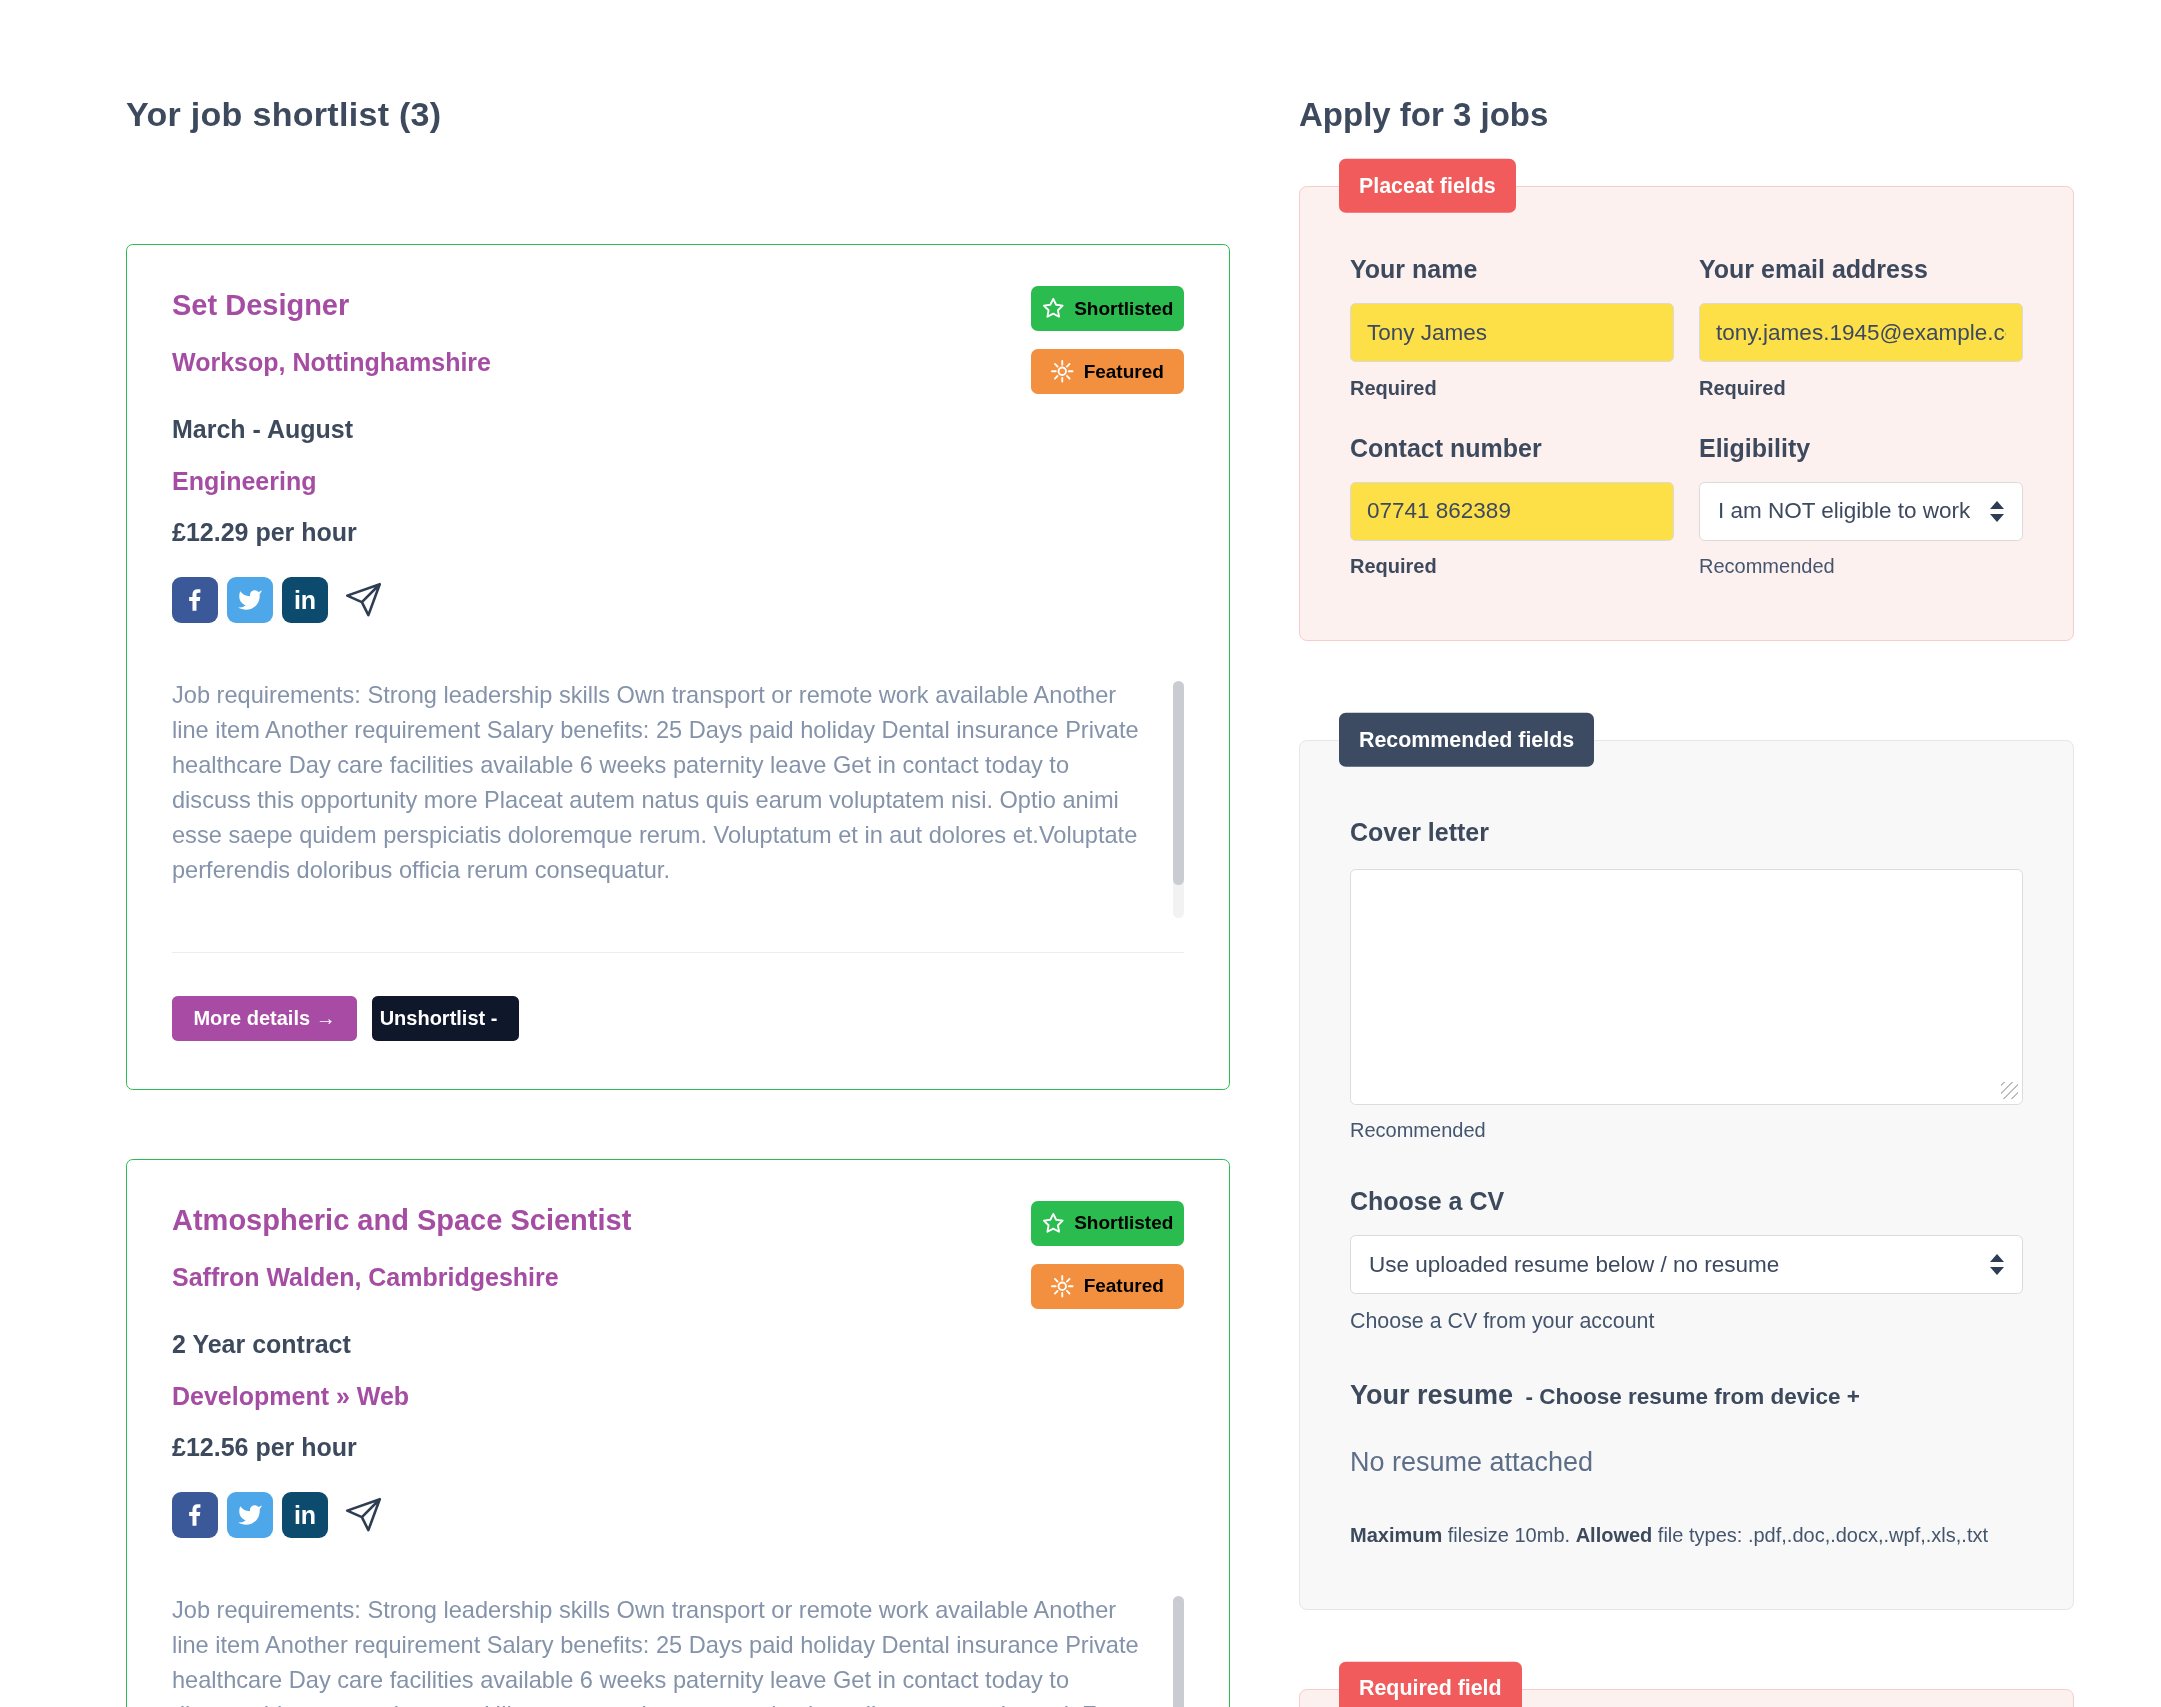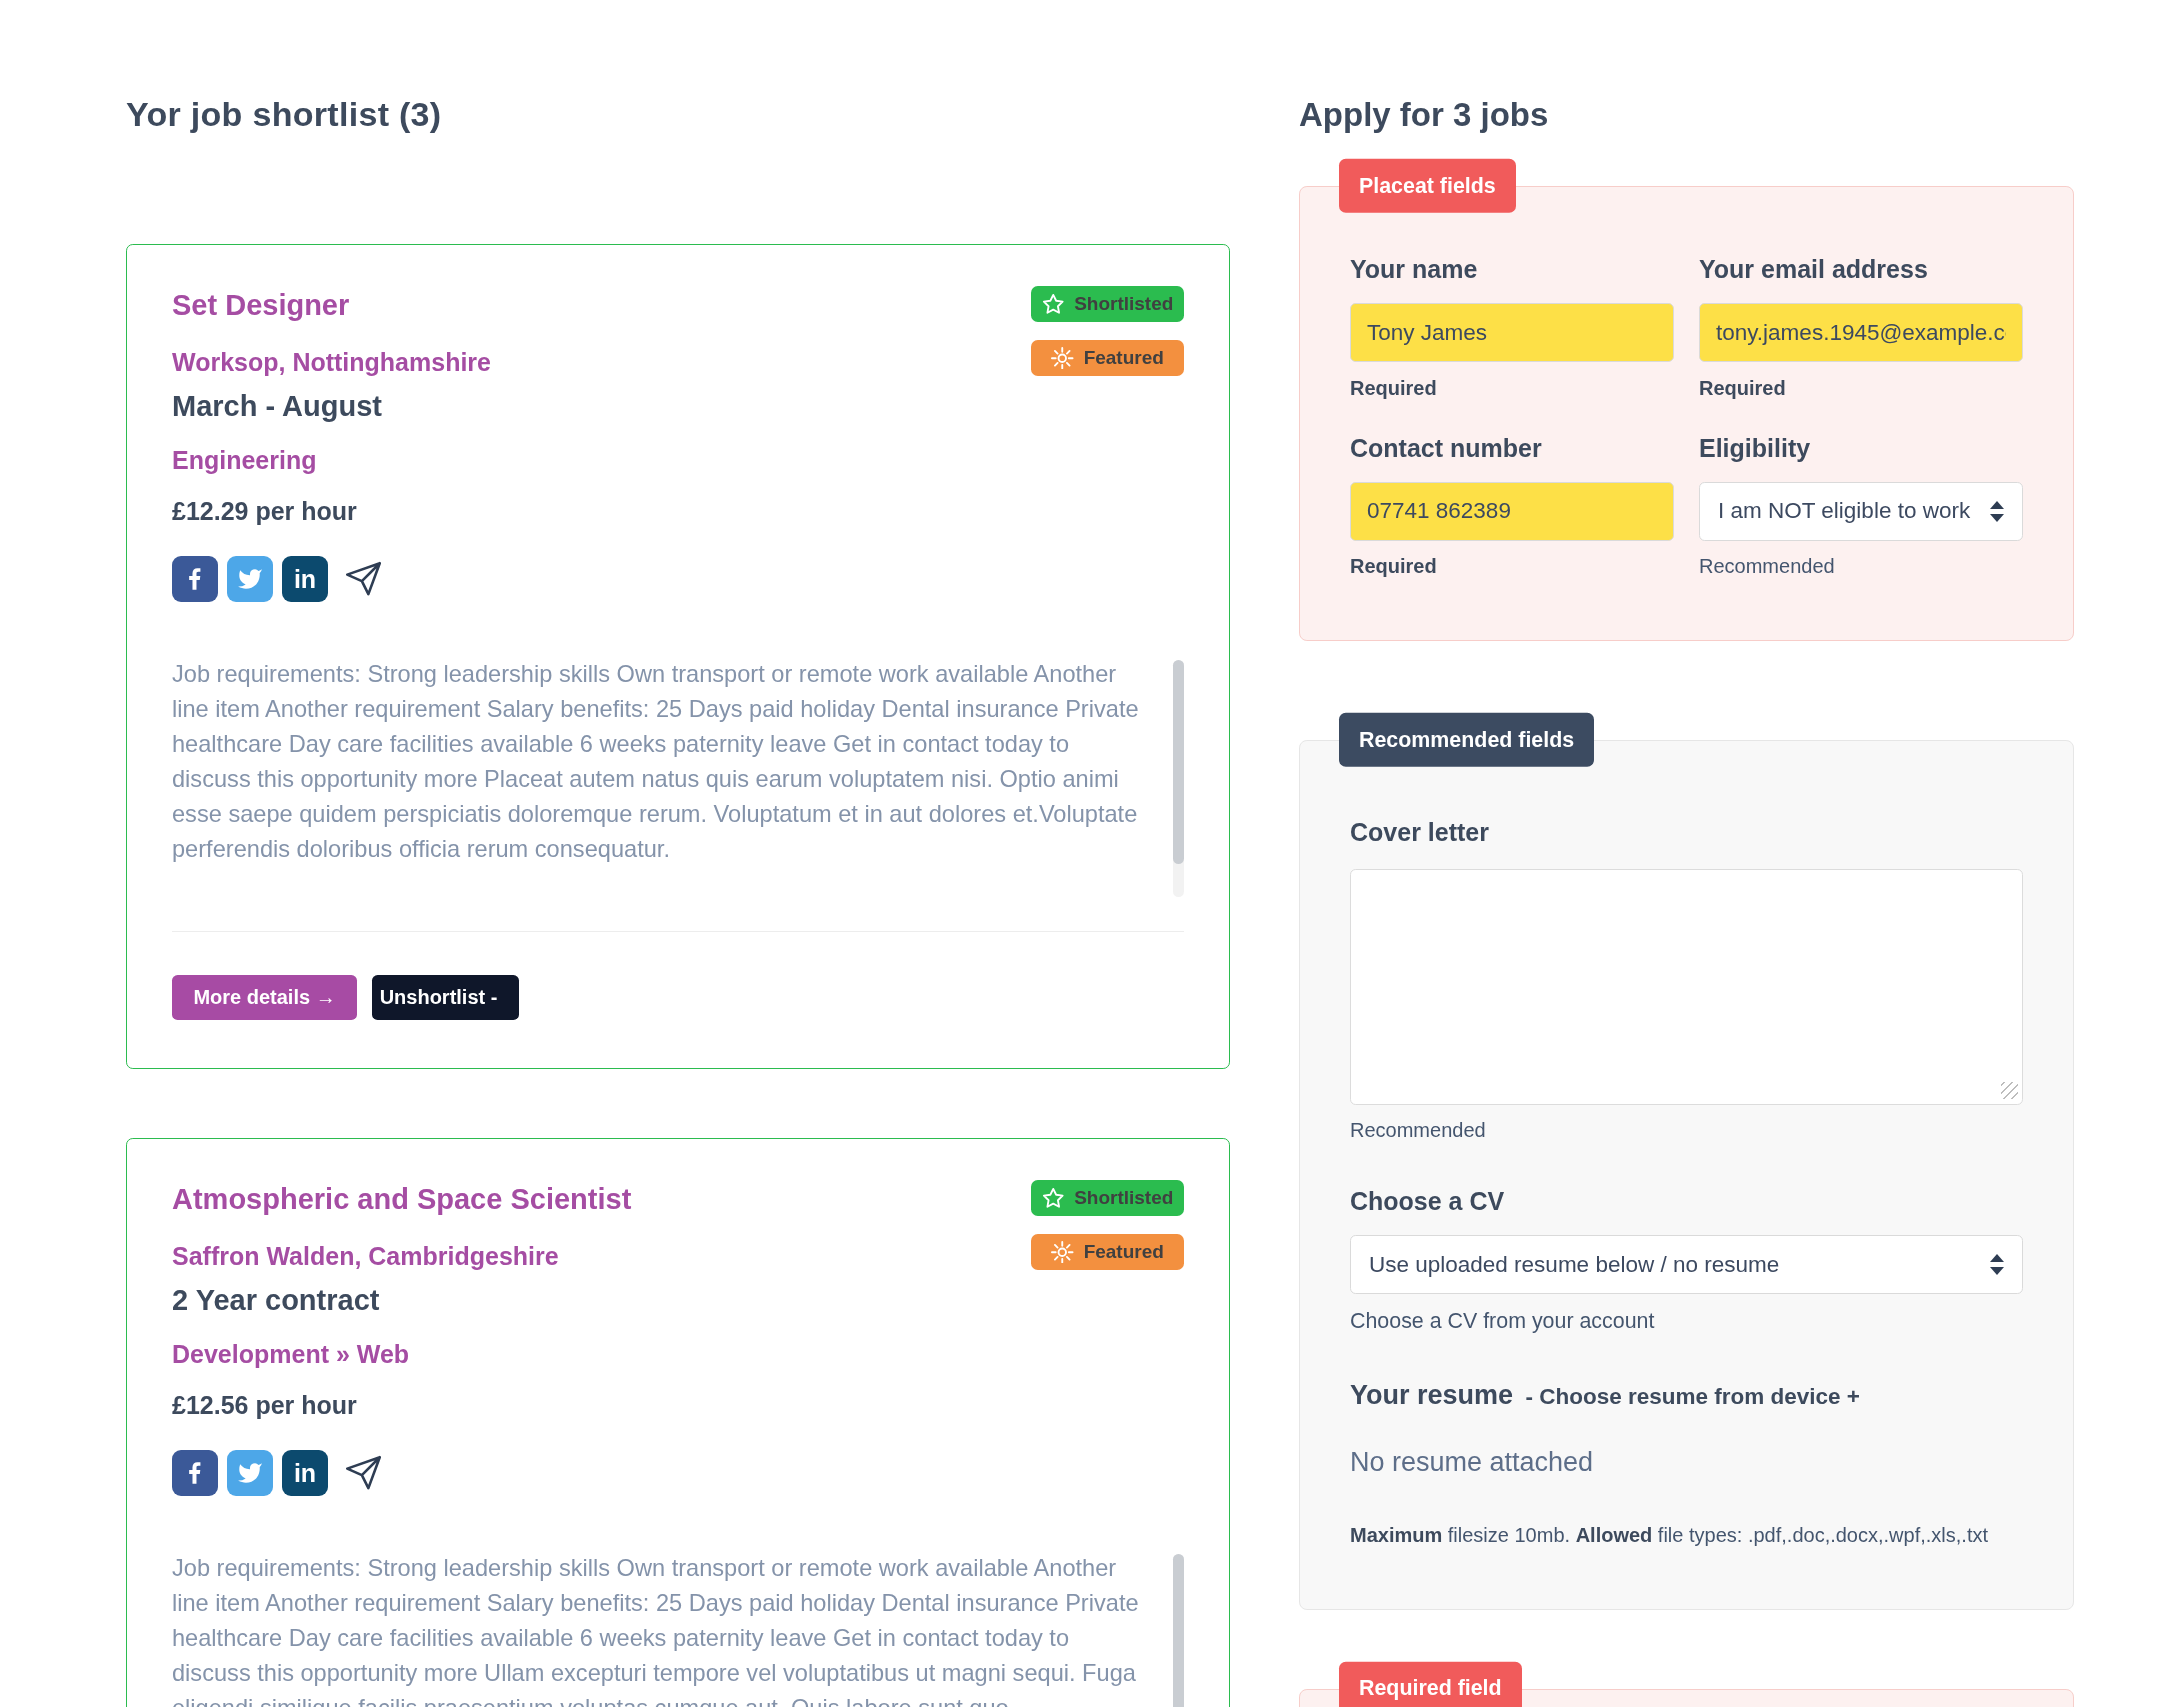--- a/index.html
+++ b/index.html
@@ -13,27 +13,27 @@
   
   .left-col { position:absolute; left:126px; top:0; width:1104px; }
   .page-title { margin:95px 0 0; font-size:34px; font-weight:bold; color:#3d4a5d; letter-spacing:0.3px; }
 
   .job-card { margin-top:110px; border:1.7px solid #2bbc4f; border-radius:6.8px; padding:41px 45px 48px; background:#fff; }
   .job-card.second { margin-top:69px; }
 
   .card-head { display:flex; justify-content:space-between; align-items:flex-start; }
   .job-title { margin:3.4px 0 0; font-size:29px; font-weight:bold; color:#a54da3; }
   .job-location { margin-top:26px; font-size:25px; font-weight:bold; color:#a54da3; }
-  .job-duration { margin-top:13px; font-size:29px; font-weight:bold; color:#3d4a5d; }
+  .job-duration { margin-top:38px; font-size:25px; font-weight:bold; color:#3d4a5d; }
   .job-category { margin-top:22.5px; font-size:25px; font-weight:bold; color:#a54da3; }
   .job-rate     { margin-top:22.5px; font-size:25px; font-weight:bold; color:#3d4a5d; }
 
   .badges { display:flex; flex-direction:column; gap:18px; width:153px; flex:none; }
-  .badge { display:flex; align-items:center; justify-content:center; gap:10px; height:36px;
-           border-radius:6.8px; color:#404040; font-weight:bold; font-size:19px; }
+  .badge { display:flex; align-items:center; justify-content:center; gap:10px; height:45px;
+           border-radius:6.8px; color:#000000; font-weight:bold; font-size:19px; }
   .badge.green  { background:#2bbc4f; }
   .badge.orange { background:#f3903f; }
   .badge svg { width:22.5px; height:22.5px; }
 
   .social-row { display:flex; align-items:center; gap:9px; margin-top:27px; }
   .social { width:46px; height:46px; border-radius:9px; display:flex; align-items:center; justify-content:center; cursor:pointer; }
   .social.fb { background:#3b5998; }
   .social.tw { background:#4da7e8; }
   .social.li { background:#0c4a6e; }
   .social svg { width:26px; height:26px; fill:#fff; }

